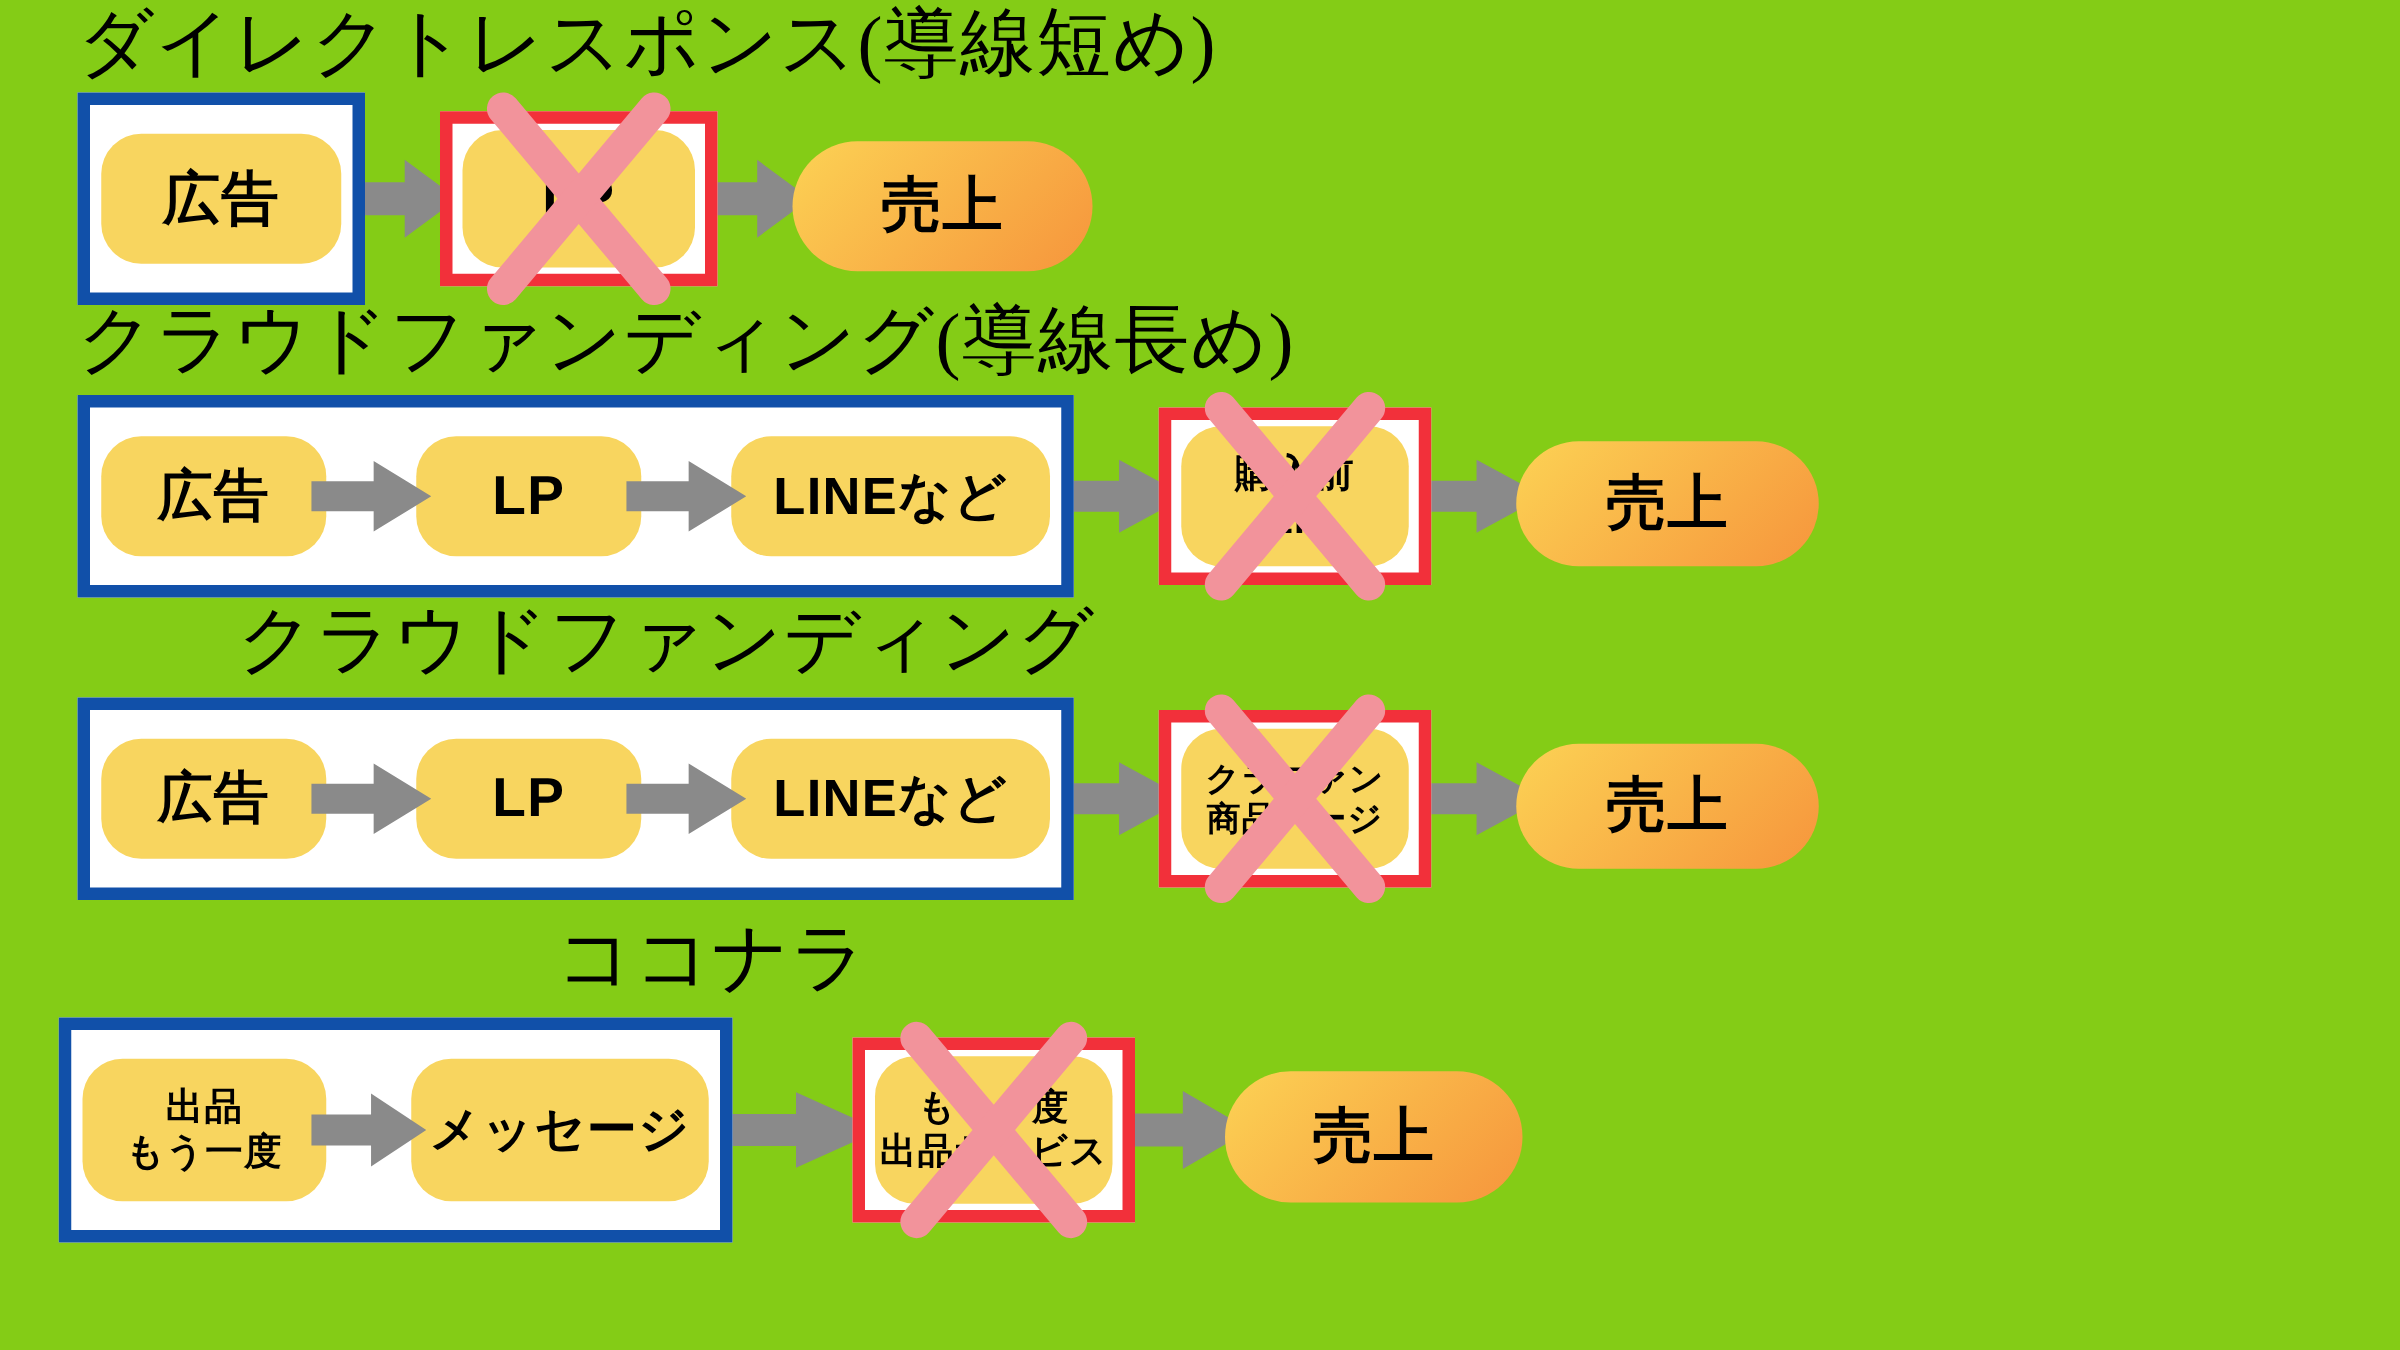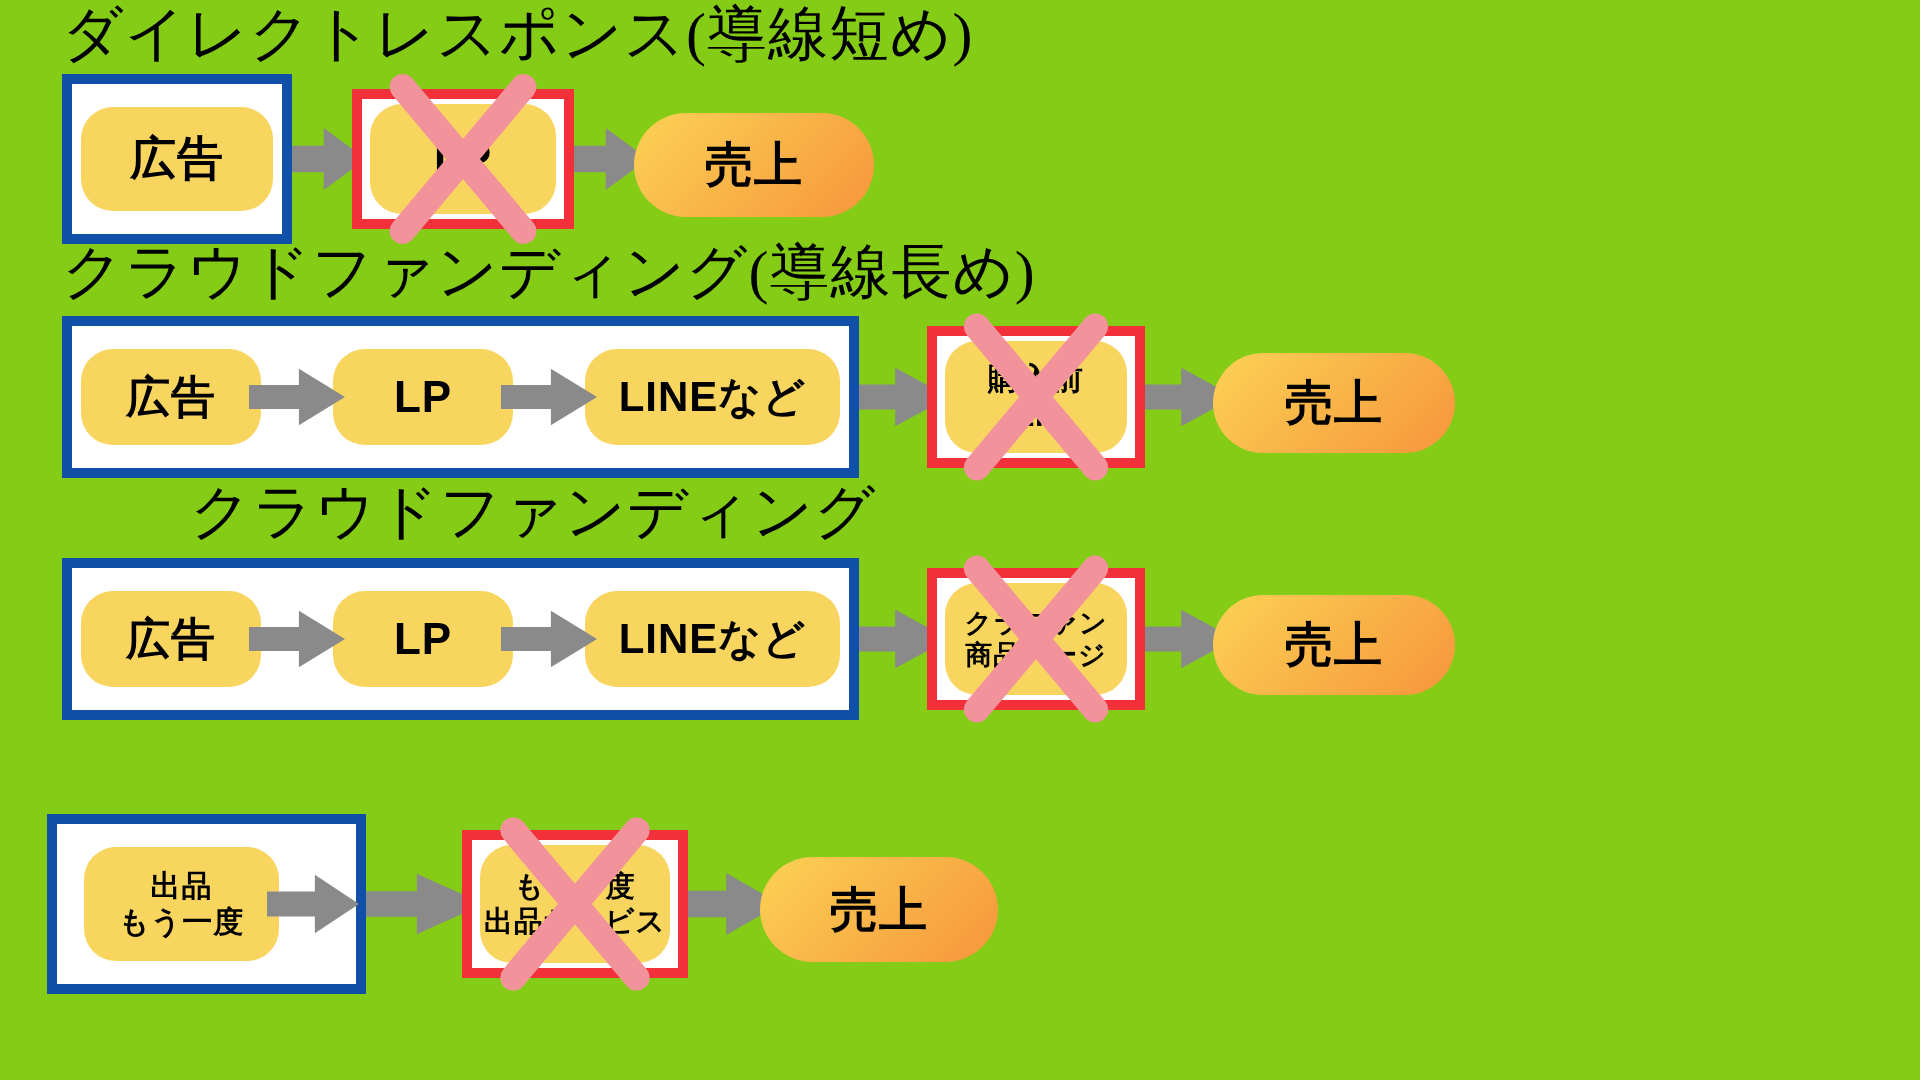--- a/index.html
+++ b/index.html
@@ -164,30 +164,34 @@
 
     <svg class="arrow ar-mid" width="112" height="62" viewBox="0 0 100 70" preserveAspectRatio="none">
       <polygon points="0,21 52,21 52,2 100,35 52,68 52,49 0,49"></polygon>
     </svg>
 
     <div class="pill grad" style="width:242px; height:100px; font-size:48px;">
       <span>売上</span>
     </div>
   </div>
 
+  <div class="row-title" style="left:445px; top:732px;">ココナラ</div>
 
   <div class="flow" style="left:47px; top:814px;">
     <div class="frame blue">
-      <div class="pill" style="width:195px; height:114px; font-size:30px;margin-left:18px;">
+      <div class="pill" style="width:195px; height:114px; font-size:30px;">
         <span>出品</span>
         <span>もう一度</span>
       </div>
       <svg class="arrow ar-in" width="92" height="62" viewBox="0 0 100 70" preserveAspectRatio="none">
         <polygon points="0,21 52,21 52,2 100,35 52,68 52,49 0,49"></polygon>
       </svg>
+      <div class="pill" style="width:238px; height:114px; font-size:40px;">
+        <span>メッセージ</span>
+      </div>
     </div>
 
     <svg class="arrow ar-mid" width="140" height="64" viewBox="0 0 100 70" preserveAspectRatio="none">
       <polygon points="0,21 52,21 52,2 100,35 52,68 52,49 0,49"></polygon>
     </svg>
 
     <div class="frame red">
       <div class="pill" style="width:190px; height:118px; font-size:29px;">
         <span>もう一度</span>
         <span>出品サービス</span>

